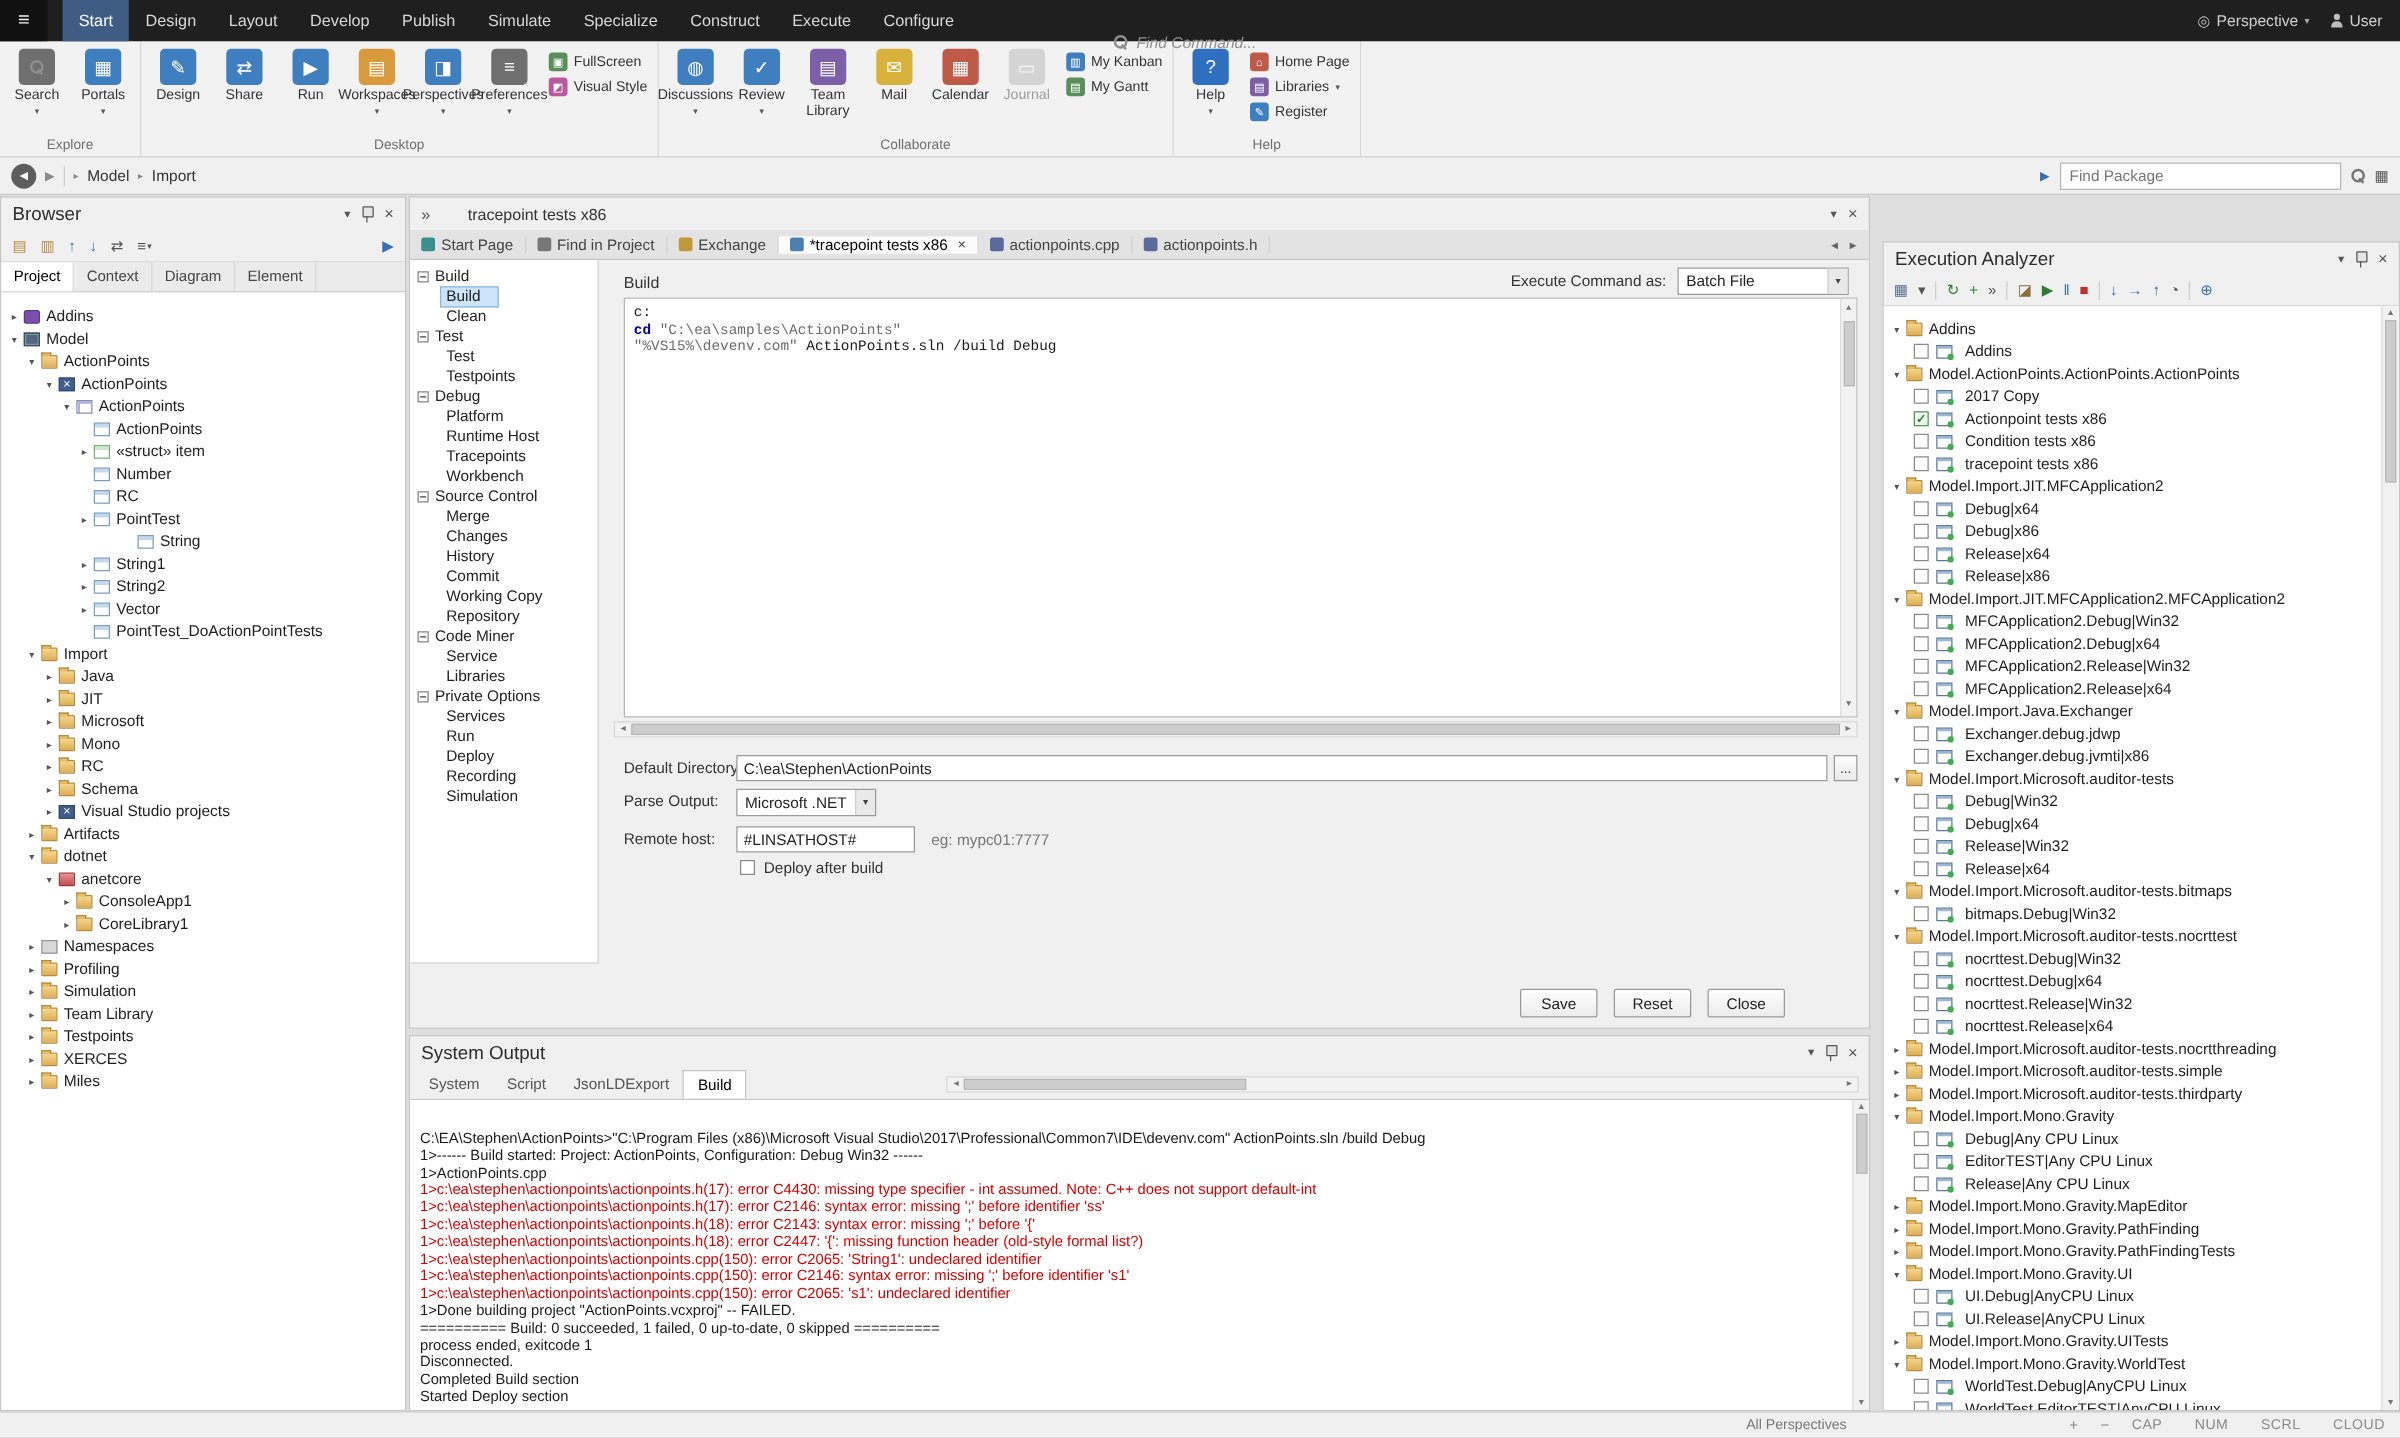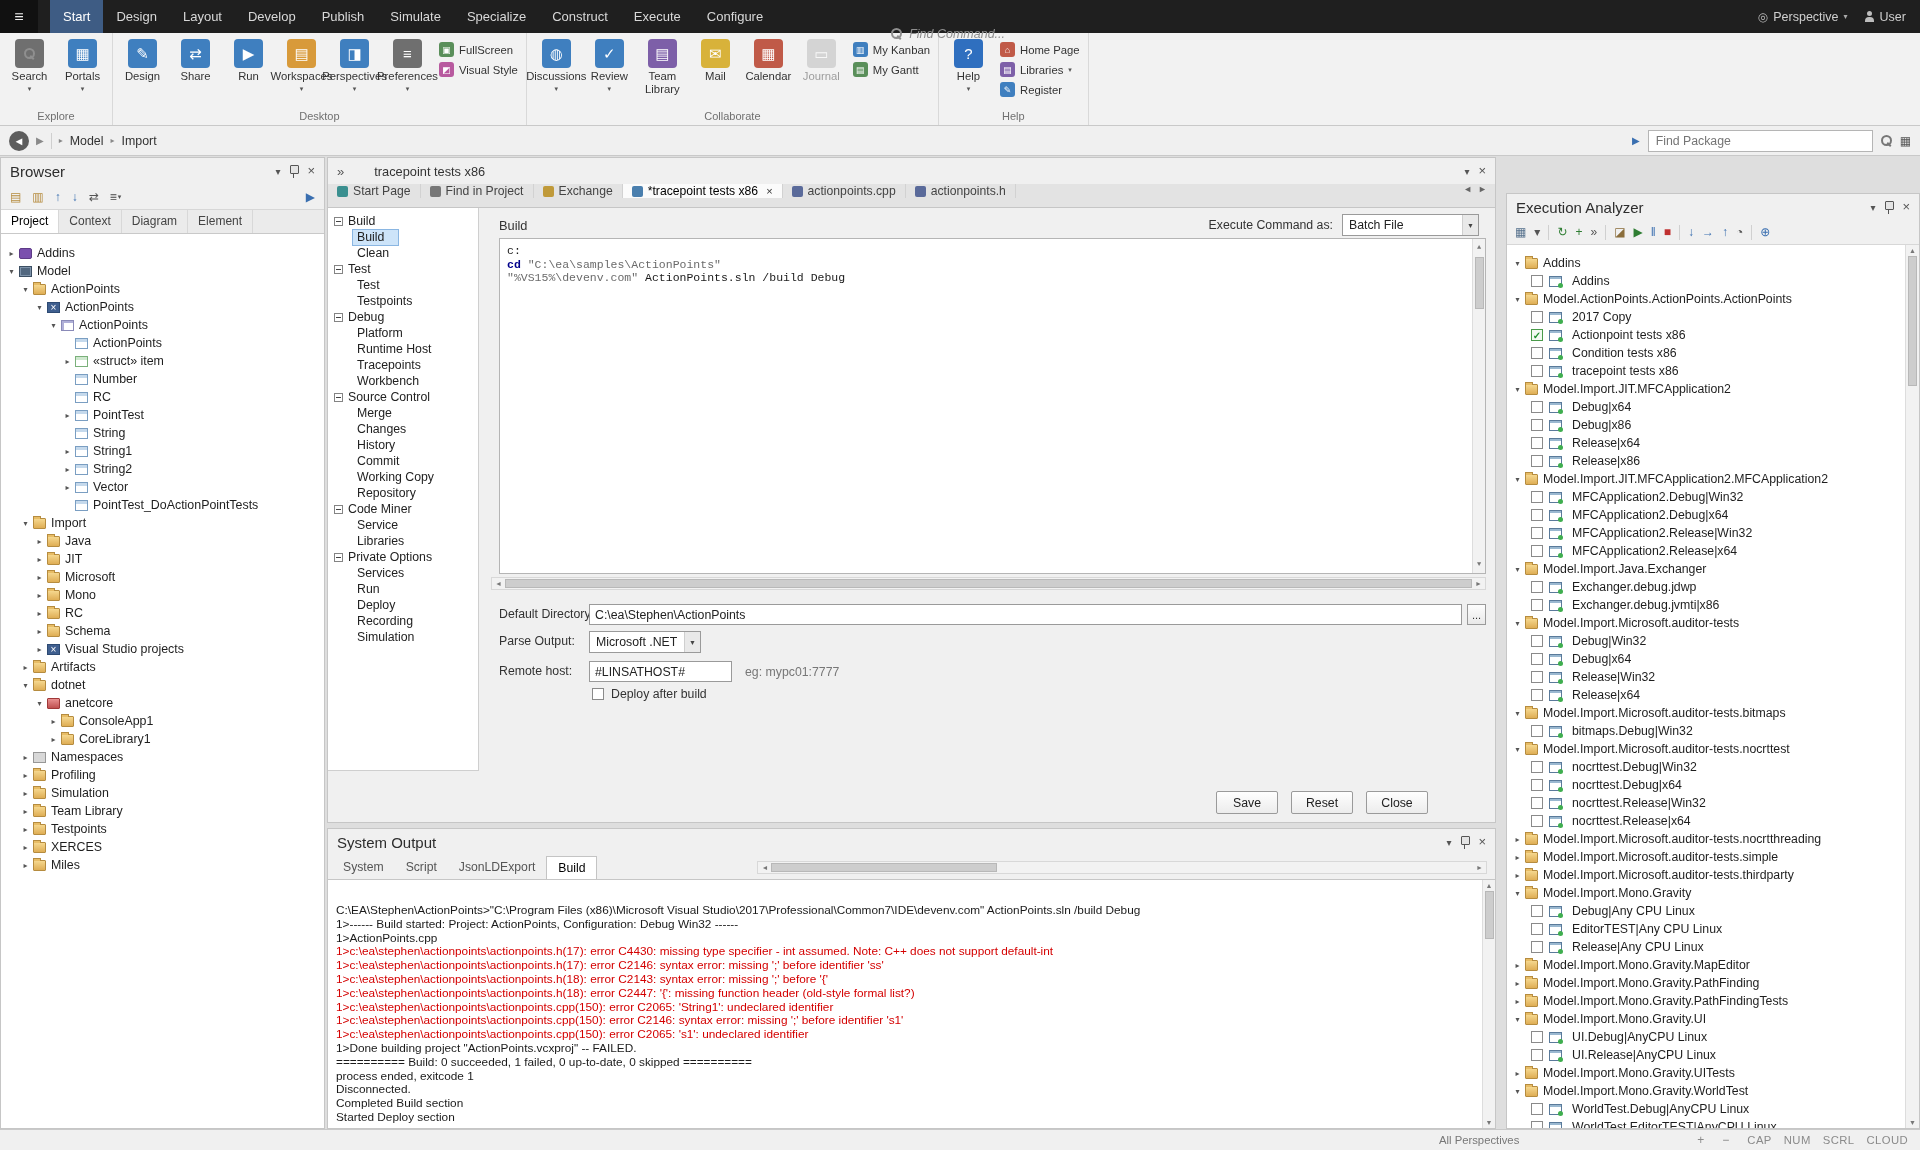--- a/index.html
+++ b/index.html
@@ -86,21 +86,21 @@
   .i-diagx::after{content:'×';position:absolute;left:0;right:0;top:-1px;color:#fff;font-size:10px;line-height:11px;text-align:center;}
   .i-ns{background:#d8d8d8;border:1px solid #979797;}
   .i-script{background:#fff;border:1px solid #5a7a9a;box-shadow:inset 0 2px 0 #9ab8d0;}
   .i-script::after{content:'';position:absolute;right:-2px;bottom:-2px;width:5px;height:5px;border-radius:50%;background:#3fae4f;}
 
   
   #tracepanel{left:327px;top:157px;right:424px;height:666px;}
   #tracepanel .phead{height:26px;}
   .chev{color:#555;font-size:13px;cursor:pointer;}
   .ttl2{margin-left:30px;font-size:12.8px;color:#333;flex:1;}
-  .doctabs{height:24px;display:flex;align-items:flex-start;background:#e3e3e3;border-bottom:1px solid #c6c6c6;font-size:12.2px;flex:none;}
+  .doctabs{height:24px;display:flex;align-items:center;background:#e3e3e3;border-bottom:1px solid #c6c6c6;font-size:12.2px;flex:none;}
   .dtab{display:flex;align-items:center;gap:5px;padding:0 9px;color:#444;border-right:1px solid #d2d2d2;cursor:pointer;white-space:nowrap;}
   .dtab.active{background:#fbfbfb;color:#000;}
   .dticon{width:11px;height:11px;border-radius:2px;flex:none;}
   .dtclose{font-size:11px;color:#333;margin-left:3px;cursor:pointer;}
   .dtscroll{margin-left:auto;display:flex;align-items:center;gap:6px;padding:0 8px;color:#666;font-size:9px;}
   .dlgbody{flex:1;position:relative;background:#f0f0f0;}
   .sectree{position:absolute;left:0;top:0;width:151px;height:563px;background:#fff;border-right:1px solid #cfcfcf;border-bottom:1px solid #cfcfcf;padding-top:5px;font-size:12.3px;overflow:hidden;}
   .strow{height:16px;display:flex;align-items:center;white-space:nowrap;cursor:pointer;color:#222;}
   .sgroup{padding-left:6px;gap:5px;}
   .sitem{padding-left:24px;}
@@ -416,21 +416,21 @@
       <div class="trow" style="padding-left: 60px;">
         <span class="tarrow"></span>
         <span class="ticon i-class"></span>
         <span>RC</span>
       </div>
       <div class="trow" style="padding-left: 60px;">
         <span class="tarrow">▸</span>
         <span class="ticon i-class"></span>
         <span>PointTest</span>
       </div>
-      <div class="trow" style="padding-left: 60px;">
+      <div class="trow" style="padding-left: 95px;">
         <span class="tarrow"></span>
         <span class="ticon i-class"></span>
         <span>String</span>
       </div>
       <div class="trow" style="padding-left: 60px;">
         <span class="tarrow">▸</span>
         <span class="ticon i-class"></span>
         <span>String1</span>
       </div>
       <div class="trow" style="padding-left: 60px;">
@@ -1082,20 +1082,20 @@
       <span class="sarr">▼</span>
     </div>
   </div>
 </div>
 
 <div id="statusbar">
   <div class="sb-right">
     <span class="sbpersp">All Perspectives</span>
     <span class="sbzoom">+</span>
     <span class="sbzoom">−</span>
-    <span style="display:flex;gap:12px;">
+    <span style="display:flex;gap:26px;">
         <span class="sbind">CAP</span>
         <span class="sbind">NUM</span>
         <span class="sbind">SCRL</span>
         <span class="sbind">CLOUD</span>
       </span>
   </div>
 </div>
 
 </body></html>

